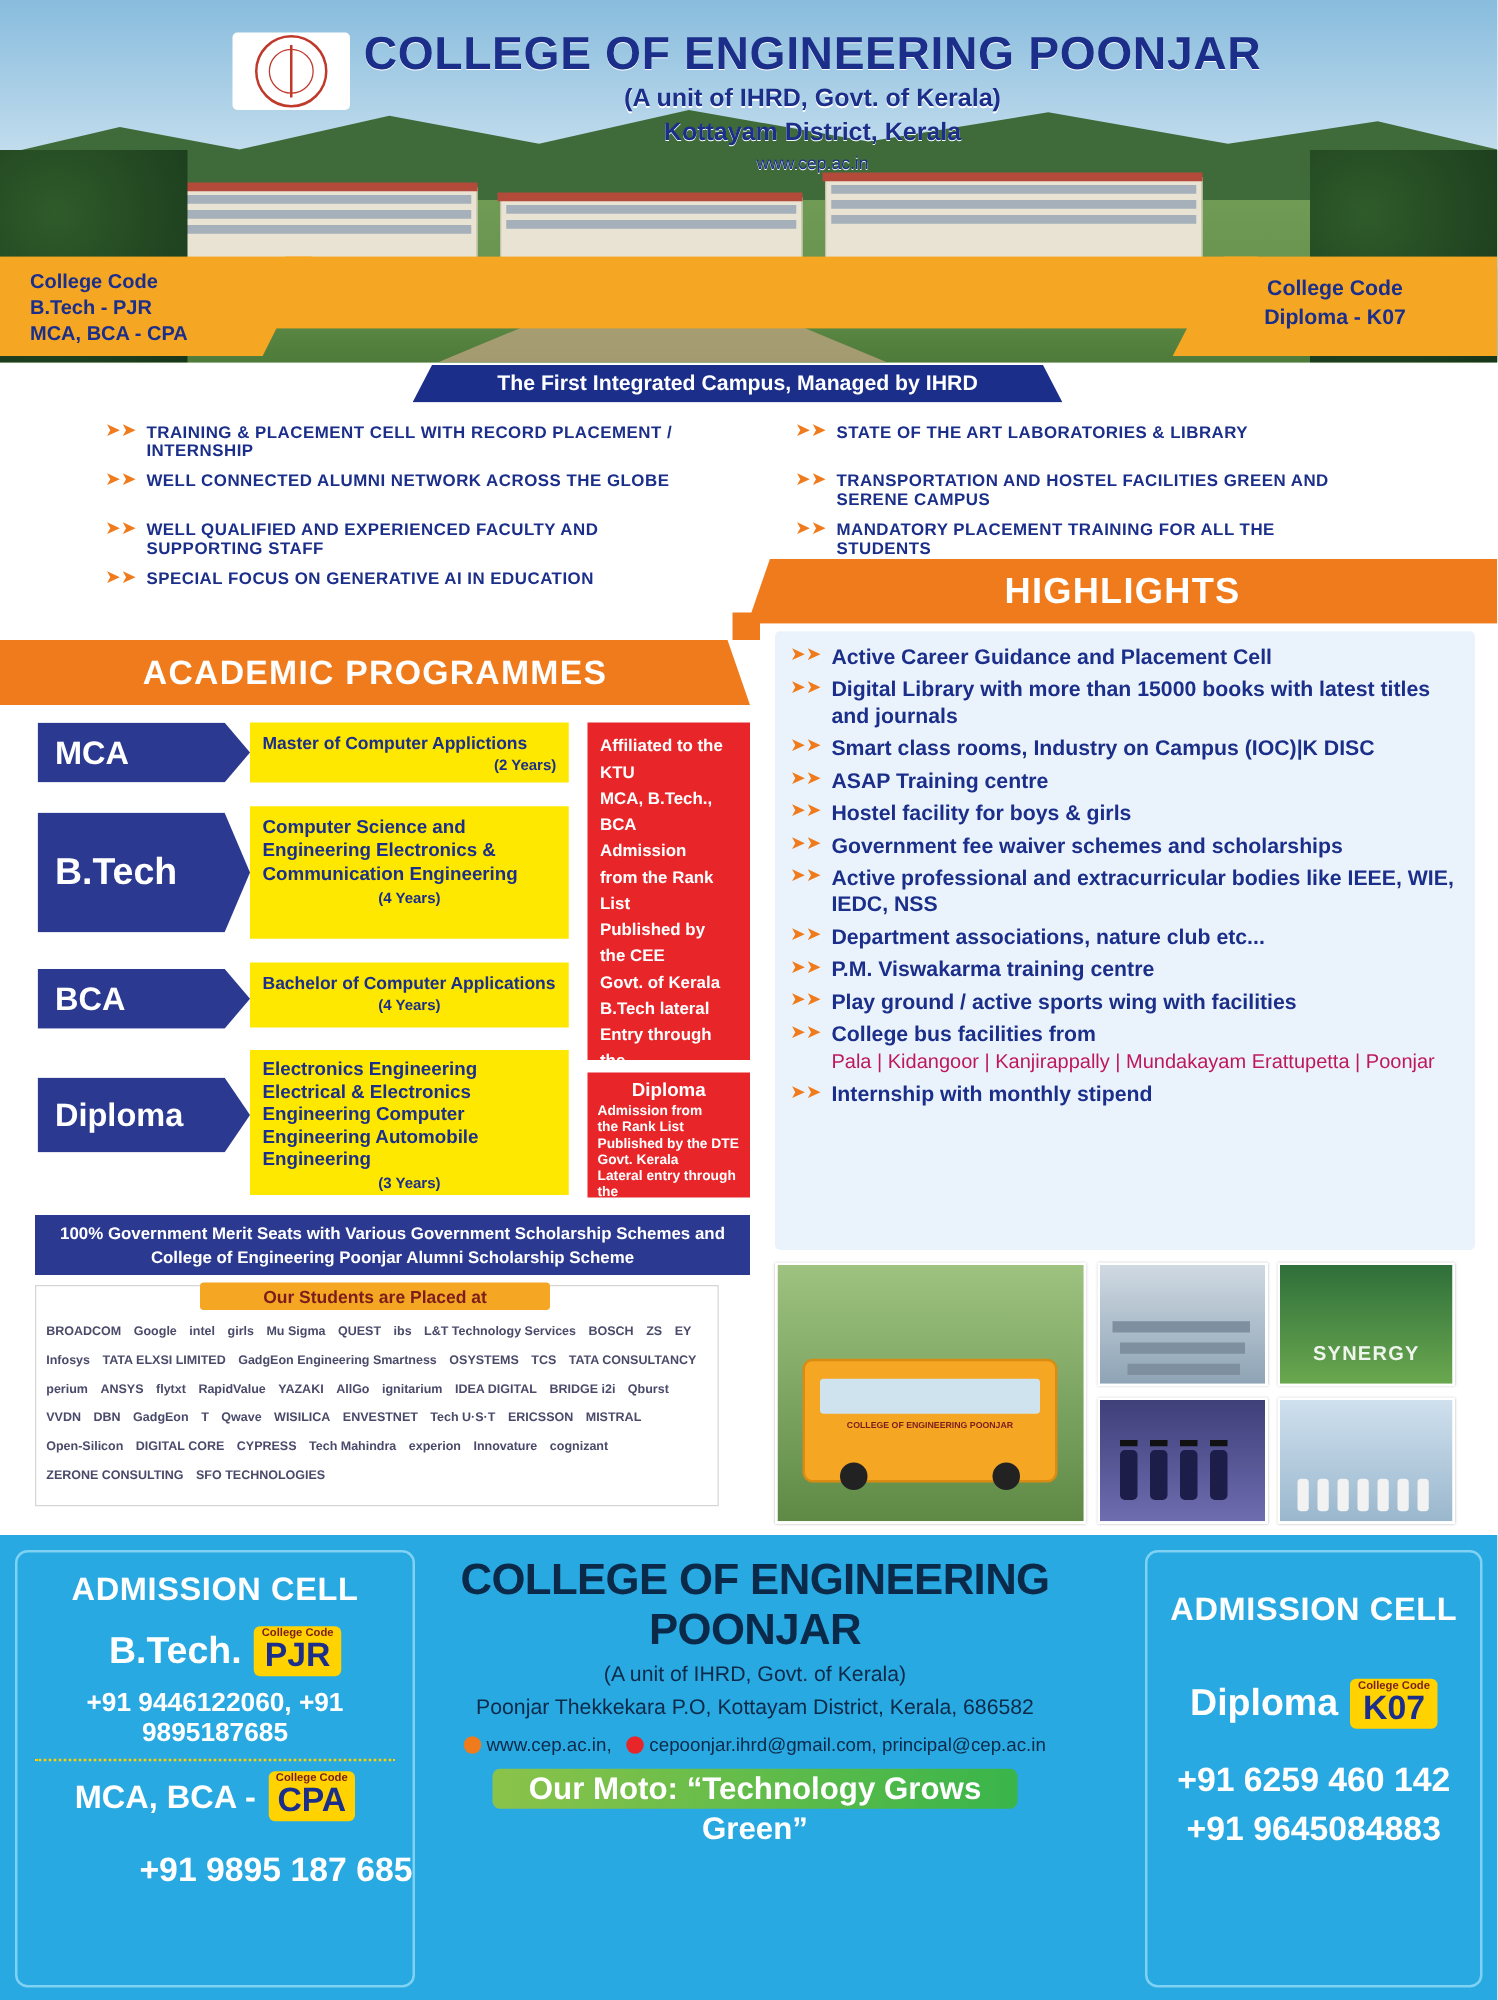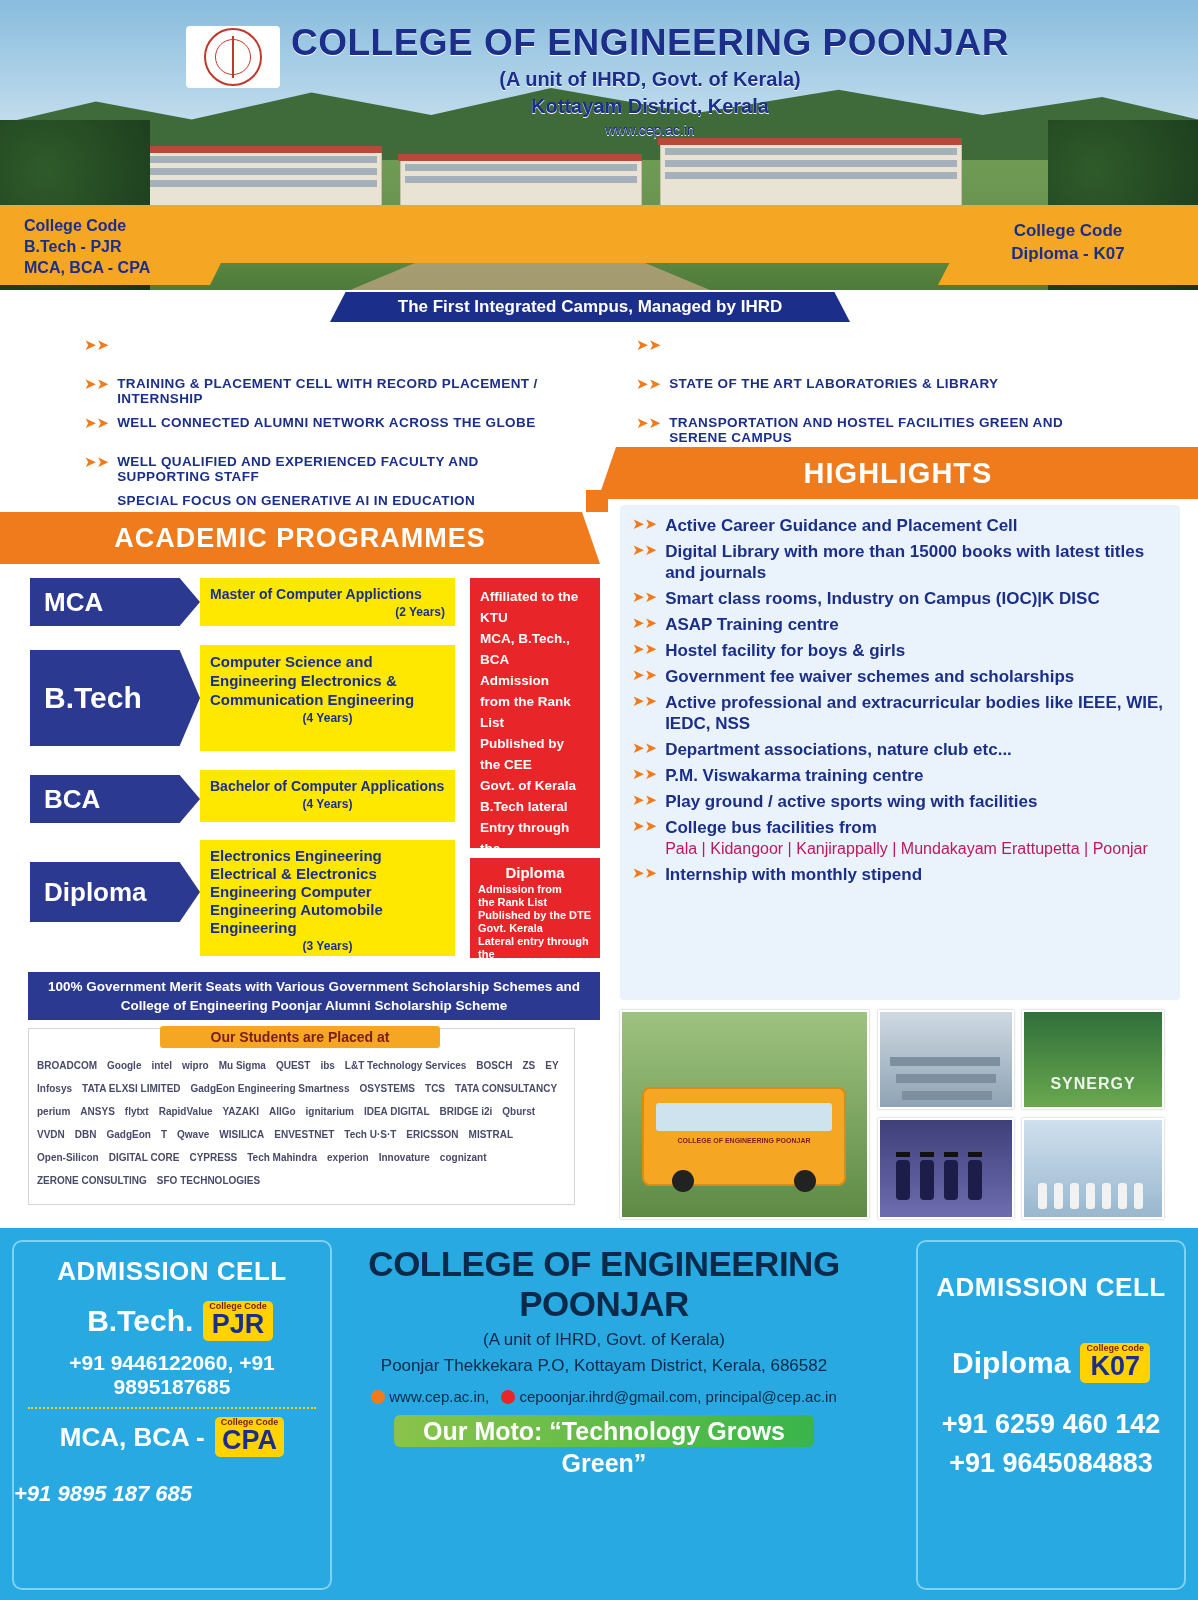--- a/index.html
+++ b/index.html
@@ -44,21 +44,21 @@
   .code-right div{color:#1b2f8a;font-weight:bold;font-size:17px;line-height:23px;}
 
   .ribbon{position:absolute;left:330px;top:292px;width:520px;height:30px;background:#1b2f8a;
           clip-path:polygon(3% 0,97% 0,100% 100%,0 100%);color:#fff;font-size:17px;font-weight:bold;
           text-align:center;line-height:30px;}
 
   
   .features{position:absolute;left:0;top:330px;width:1198px;height:135px;}
   .feat{position:absolute;display:flex;gap:8px;}
   .feat .ar{color:#f07b1d;font-size:15px;line-height:14px;}
-  .feat .tx{color:#1b2f8a;font-weight:bold;font-size:13.5px;line-height:15px;letter-spacing:.4px;text-transform:uppercase;margin-top:38px;}
+  .feat .tx{color:#1b2f8a;font-weight:bold;font-size:13.5px;line-height:15px;letter-spacing:.4px;text-transform:uppercase;}
 
   
   .hl-head{position:absolute;left:598px;top:447px;width:600px;height:52px;background:#f07b1d;
            clip-path:polygon(3% 0,100% 0,100% 100%,0 100%);}
   .hl-head .t{position:absolute;left:0;top:0;width:600px;text-align:center;line-height:52px;color:#fff;
               font-size:29px;font-weight:bold;letter-spacing:1px;}
   .hl-body{position:absolute;left:620px;top:505px;width:560px;height:495px;background:#eaf3fb;border-radius:4px;padding:10px 12px;box-sizing:border-box;}
   .hl-item{display:flex;gap:8px;margin-bottom:5px;}
   .hl-item .ar{color:#f07b1d;font-size:15px;line-height:17px;}
   .hl-item .tx{color:#1b2f8a;font-weight:bold;font-size:17px;line-height:21px;}
@@ -340,21 +340,21 @@
   </div>
 
   <div class="merit">100% Government Merit Seats with Various Government Scholarship Schemes and College of Engineering Poonjar Alumni Scholarship Scheme</div>
 
   <div class="placed"></div>
   <div class="placed-cap">Our Students are Placed at</div>
   <div class="logos" id="logos">
       <div class="logo">BROADCOM</div>
       <div class="logo">Google</div>
       <div class="logo">intel</div>
-      <div class="logo">wipro</div>
+      <div class="logo">girls</div>
       <div class="logo">Mu Sigma</div>
       <div class="logo">QUEST</div>
       <div class="logo">ibs</div>
       <div class="logo">L&amp;T Technology Services</div>
       <div class="logo">BOSCH</div>
       <div class="logo">ZS</div>
       <div class="logo">EY</div>
       <div class="logo">Infosys</div>
       <div class="logo">TATA ELXSI LIMITED</div>
       <div class="logo">GadgEon Engineering Smartness</div>
@@ -441,21 +441,21 @@
     </div>
     <div class="fnum" style="text-align:center;font-size:21px;margin-top:10px;">+91 9446122060, +91 9895187685</div>
     <div class="dotline"></div>
     <div style="display:flex;align-items:center;justify-content:center;gap:10px;margin-top:6px;">
       <span style="color:#fff;font-size:26px;font-weight:bold;">MCA, BCA -</span>
       <span class="codebadge">
         <span class="s">College Code</span>
         <span class="b">CPA</span>
       </span>
     </div>
-    <div class="fnum" style="text-align:left;font-size:22px;margin-top:24px;font-style:italic;">+91 9895 187 685</div>
+    <div class="fnum" style="text-align:right;font-size:27px;margin-top:24px;">+91 9895 187 685</div>
   </div>
 
   <div class="fcenter">
     <div class="fc-title">COLLEGE OF ENGINEERING POONJAR</div>
     <div class="fc-sub">(A unit of IHRD, Govt. of Kerala)</div>
     <div class="fc-addr">Poonjar Thekkekara P.O, Kottayam District, Kerala, 686582</div>
     <div class="fc-mail">
       <span class="circo"></span><span>www.cep.ac.in,</span>
       <span class="circ" style="margin-left:8px;"></span><span>cepoonjar.ihrd@gmail.com, principal@cep.ac.in</span>
     </div>

